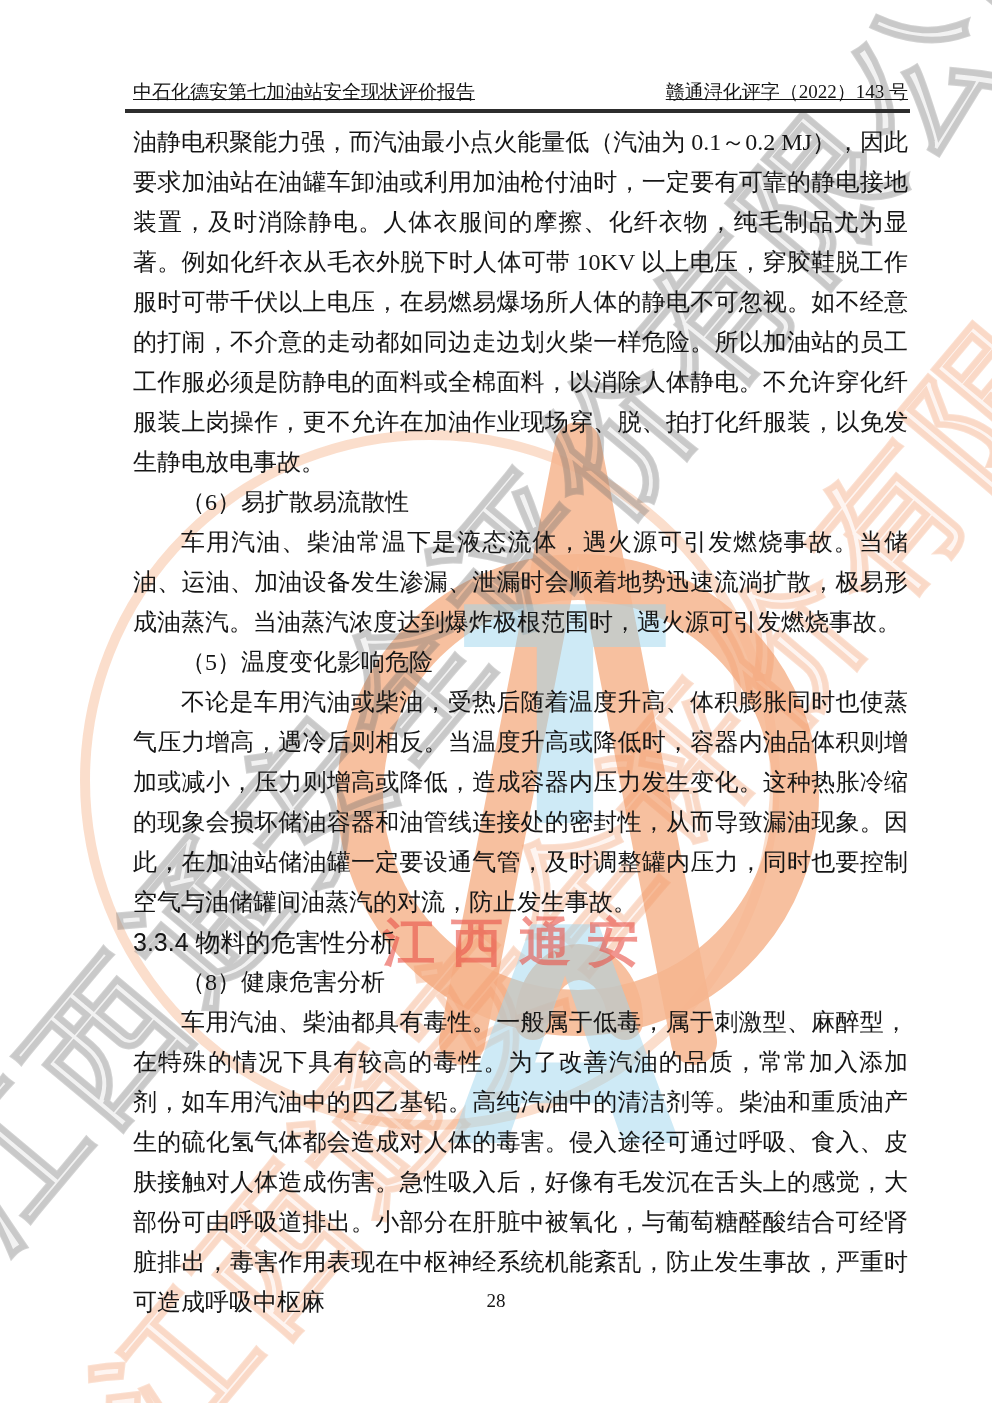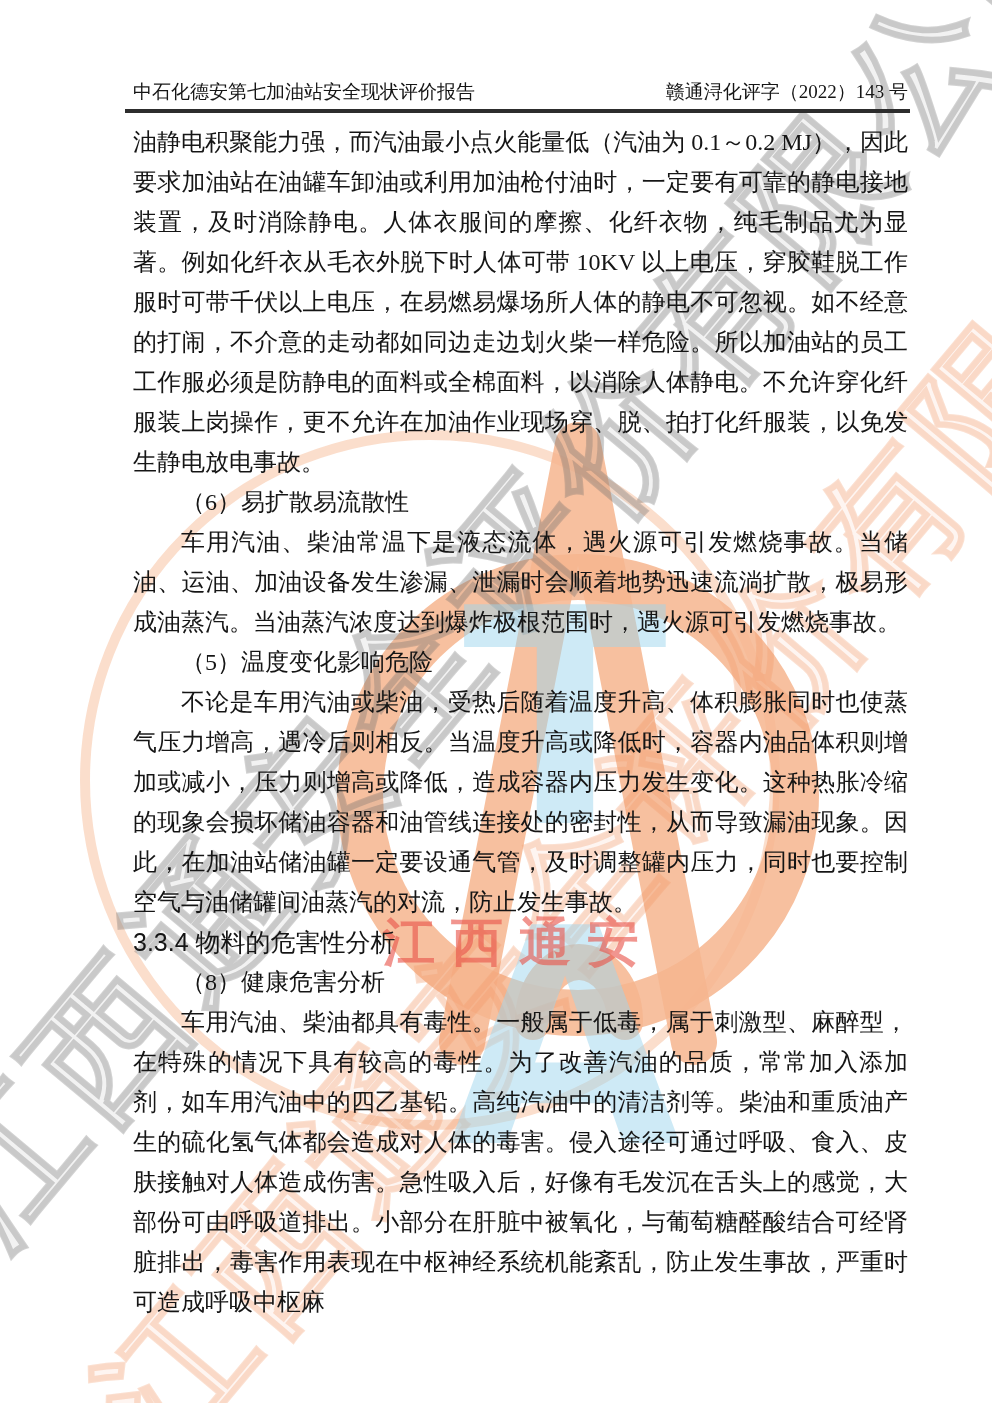--- a/index.html
+++ b/index.html
@@ -9,21 +9,21 @@
     margin:0 auto;
     background:#ffffff;
     overflow:hidden;
     font-family:"Liberation Serif","DejaVu Serif",serif;
     color:#151515;
   }
   
   .header{
     position:absolute;left:133px;right:84px;top:80px;
     display:flex;justify-content:space-between;align-items:flex-start;
-    font-size:19px;line-height:24px;white-space:nowrap;
+    font-size:19px;line-height:24px;white-space:nowrap;text-decoration:underline;
   }
   .header-rule{
     position:absolute;left:125px;right:82px;top:109px;height:4px;
     background:#2d2d2d;
   }
   
   .wm{position:absolute;inset:0;z-index:0;pointer-events:none;}
   .wm-svg{position:absolute;left:0;top:0;}
   .wm-diag{
     position:absolute;
@@ -112,14 +112,17 @@
     <p>油静电积聚能力强，而汽油最小点火能量低（汽油为 0.1～0.2 MJ），因此要求加油站在油罐车卸油或利用加油枪付油时，一定要有可靠的静电接地装置，及时消除静电。人体衣服间的摩擦、化纤衣物，纯毛制品尤为显著。例如化纤衣从毛衣外脱下时人体可带 10KV 以上电压，穿胶鞋脱工作服时可带千伏以上电压，在易燃易爆场所人体的静电不可忽视。如不经意的打闹，不介意的走动都如同边走边划火柴一样危险。所以加油站的员工工作服必须是防静电的面料或全棉面料，以消除人体静电。不允许穿化纤服装上岗操作，更不允许在加油作业现场穿、脱、拍打化纤服装，以免发生静电放电事故。</p>
     <p class="indent">（6）易扩散易流散性</p>
     <p class="indent">车用汽油、柴油常温下是液态流体，遇火源可引发燃烧事故。当储油、运油、加油设备发生渗漏、泄漏时会顺着地势迅速流淌扩散，极易形成油蒸汽。当油蒸汽浓度达到爆炸极根范围时，遇火源可引发燃烧事故。</p>
     <p class="indent">（5）温度变化影响危险</p>
     <p class="indent">不论是车用汽油或柴油，受热后随着温度升高、体积膨胀同时也使蒸气压力增高，遇冷后则相反。当温度升高或降低时，容器内油品体积则增加或减小，压力则增高或降低，造成容器内压力发生变化。这种热胀冷缩的现象会损坏储油容器和油管线连接处的密封性，从而导致漏油现象。因此，在加油站储油罐一定要设通气管，及时调整罐内压力，同时也要控制空气与油储罐间油蒸汽的对流，防止发生事故。</p>
     <p class="sec-heading">3.3.4 物料的危害性分析</p>
     <p class="indent">（8）健康危害分析</p>
     <p class="indent">车用汽油、柴油都具有毒性。一般属于低毒，属于刺激型、麻醉型，在特殊的情况下具有较高的毒性。为了改善汽油的品质，常常加入添加剂，如车用汽油中的四乙基铅。高纯汽油中的清洁剂等。柴油和重质油产生的硫化氢气体都会造成对人体的毒害。侵入途径可通过呼吸、食入、皮肤接触对人体造成伤害。急性吸入后，好像有毛发沉在舌头上的感觉，大部份可由呼吸道排出。小部分在肝脏中被氧化，与葡萄糖醛酸结合可经肾脏排出，毒害作用表现在中枢神经系统机能紊乱，防止发生事故，严重时可造成呼吸中枢麻</p>
   </div>
 
+  <div class="footer">
+    <span>28</span>
+  </div>
 
 </div>
 
 </body></html>

